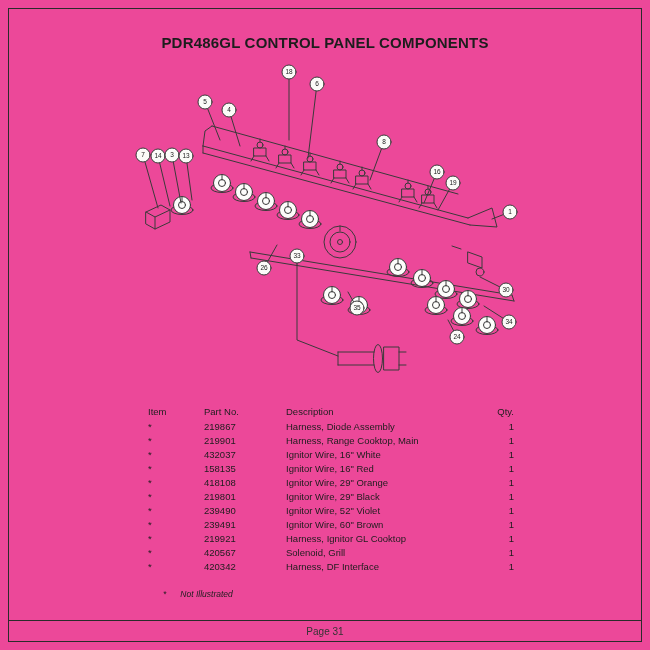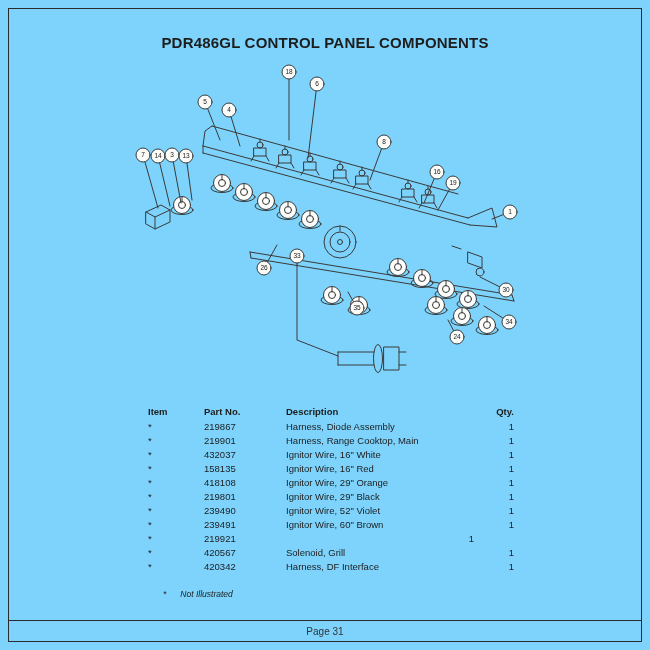--- a/index.html
+++ b/index.html
@@ -1,26 +1,26 @@
 <!DOCTYPE html>
 <html><head>
 <meta charset="utf-8">
 <style>
   html,body{margin:0;padding:0;background:#e9e9e9;}
-  #page{position:relative;width:650px;height:650px;background:#7dd3fc;
+  #page{position:relative;width:650px;height:650px;background:#ec4899;
         font-family:"Liberation Sans",sans-serif;color:#1d1d1d;overflow:hidden;margin:0 auto;}
   .frame{position:absolute;left:8px;top:8px;right:8px;bottom:8px;
          border:1.5px solid #2b2b2b;pointer-events:none;}
   .title{position:absolute;top:34px;left:0;width:100%;text-align:center;
          font-weight:bold;font-size:15px;letter-spacing:.2px;}
   svg#diagram{position:absolute;left:0;top:0;pointer-events:none;}
   svg text{font-family:"Liberation Sans",sans-serif;}
   .ptable{position:absolute;left:148px;top:403px;width:366px;font-size:9.5px;}
   .trow{display:grid;grid-template-columns:56px 82px 188px 40px;height:14px;align-items:center;}
-  .thead{font-weight:bold;height:16px;}
+  .thead{font-weight:normal;height:16px;}
   .c-qty{text-align:right;}
   .footnote{position:absolute;left:163px;top:589px;font-size:8.5px;font-style:italic;}
   .fn-sym{margin-right:14px;}
   .footer{position:absolute;left:8px;right:8px;bottom:8px;height:21px;
           border-top:1.5px solid #2b2b2b;display:flex;align-items:center;
           justify-content:center;font-size:10px;color:#333;}
 </style>
 </head>
 <body>
 
@@ -356,20 +356,21 @@
         </div>
         <div class="trow">
           <span class="c-item">*</span>
           <span class="c-part">239491</span>
           <span class="c-desc">Ignitor Wire, 60" Brown</span>
           <span class="c-qty">1</span>
         </div>
         <div class="trow">
           <span class="c-item">*</span>
           <span class="c-part">219921</span>
+          <span class="c-desc">Harness, Ignitor GL Cooktop</span>
           <span class="c-qty">1</span>
         </div>
         <div class="trow">
           <span class="c-item">*</span>
           <span class="c-part">420567</span>
           <span class="c-desc">Solenoid, Grill</span>
           <span class="c-qty">1</span>
         </div>
         <div class="trow">
           <span class="c-item">*</span>

